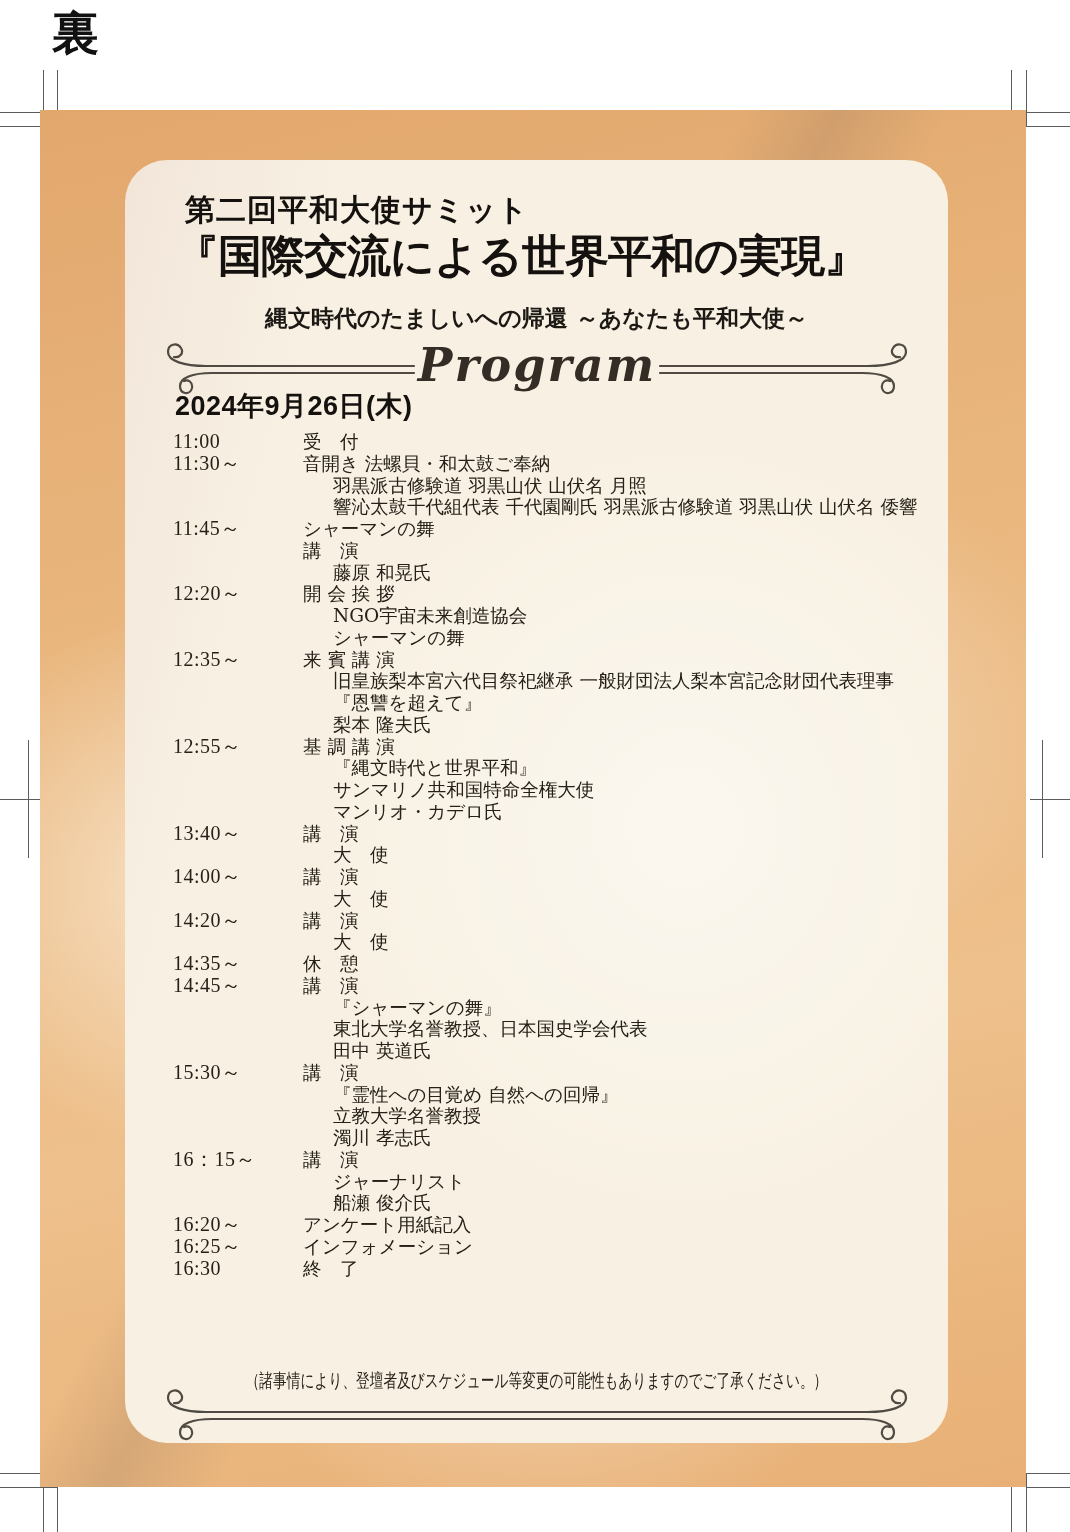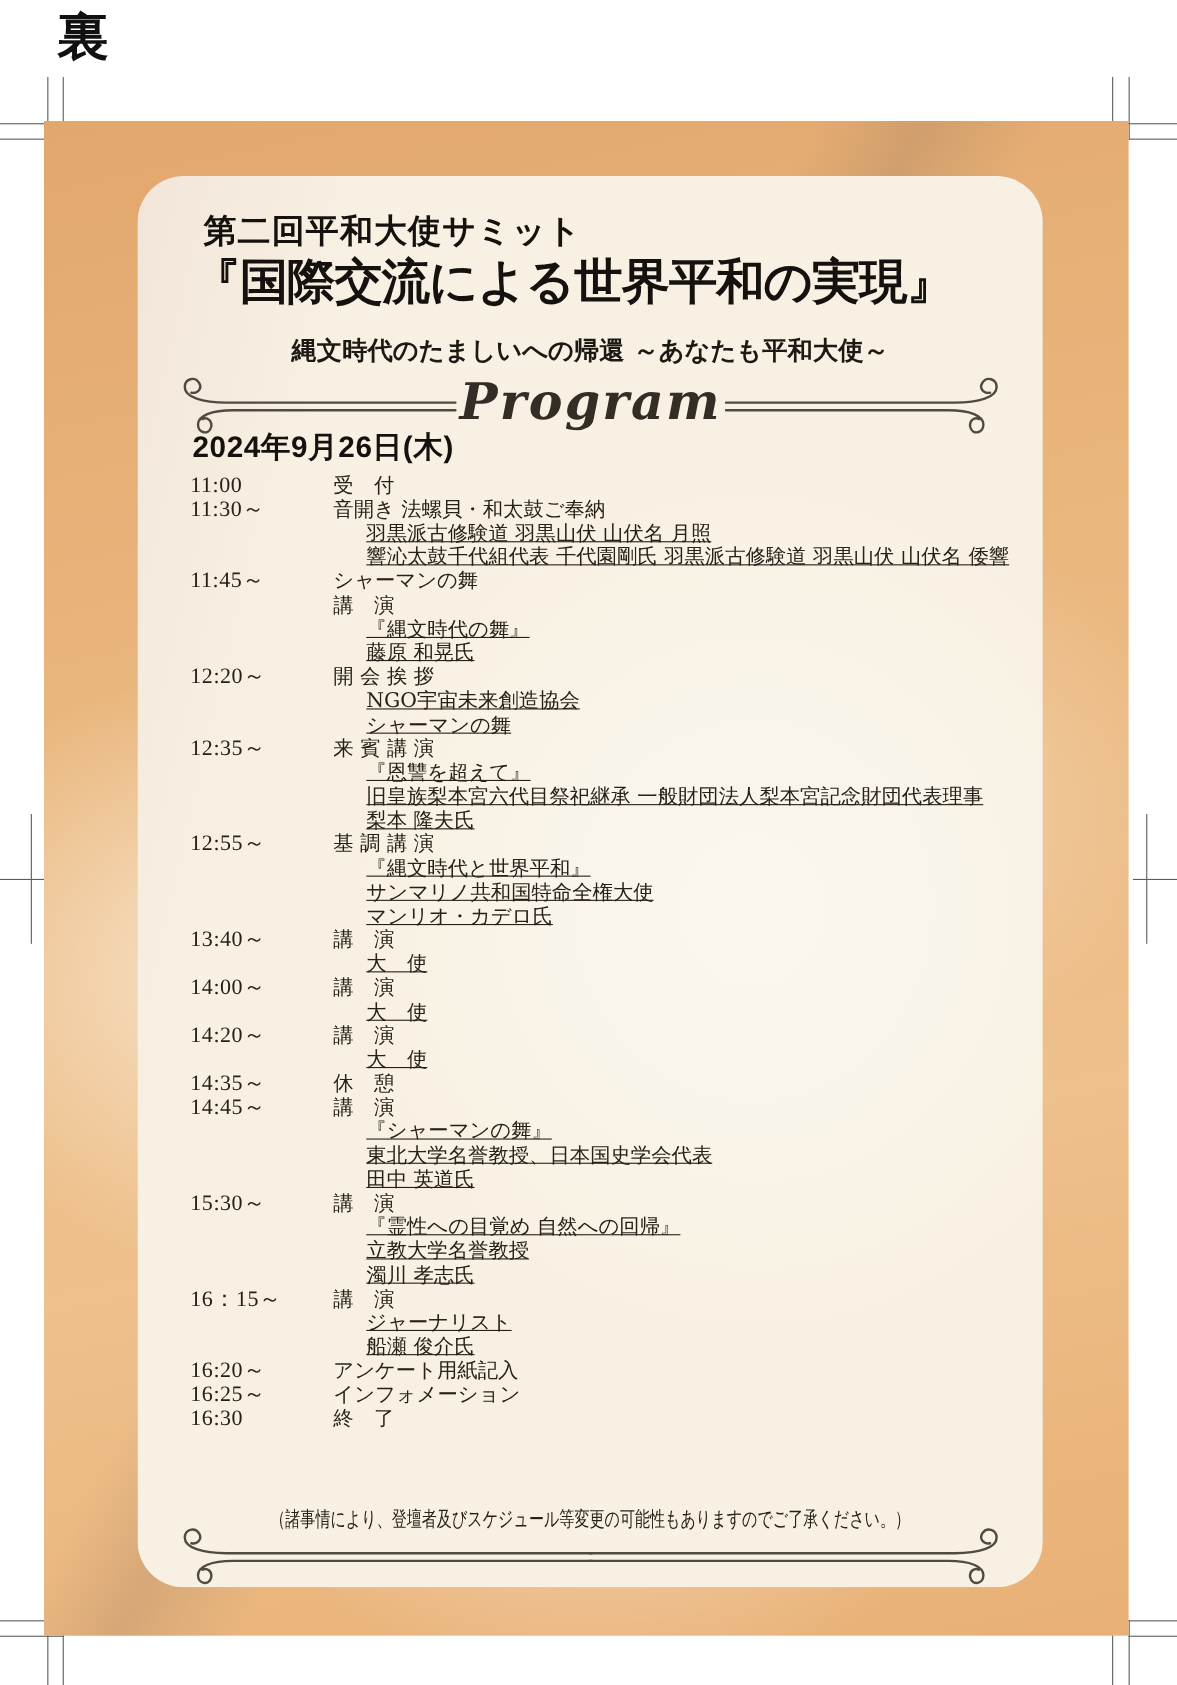--- a/index.html
+++ b/index.html
@@ -56,21 +56,21 @@
   }
   .date{
     position:absolute; left:50px; top:228px; font-size:27px; font-weight:900;
     color:#14110e; letter-spacing:0.5px;
   }
   
   .schedule{ position:absolute; left:0; top:271px; width:100%; }
   .srow{ position:relative; }
   .sline{ padding-left:178px; line-height:21.75px; font-size:18.5px;
           font-family:"DejaVu Serif", serif; color:#262019; white-space:nowrap; }
-  .sline.det{ padding-left:208px;text-decoration:underline; }
+  .sline.det{ padding-left:208px; }
   .stime{
     position:absolute; left:48px; top:0; line-height:21.75px; font-size:20px;
     font-family:"Liberation Serif", serif; color:#262019; letter-spacing:0.5px;
   }
   .footnote{
     position:absolute; left:0; top:1208px; width:100%; text-align:center;
     font-family:"DejaVu Serif", serif; font-size:19px; color:#262019;
     transform:scaleX(0.72); transform-origin:50% 50%; white-space:nowrap;
   }
   .fl-path{ fill:none; stroke:#4f4a42; stroke-width:2.2; stroke-linecap:round; }
@@ -138,36 +138,35 @@
         </div>
 
   <div class="srow">
     <div class="stime">11:45～</div>
     <div class="sline act">シャーマンの舞</div>
   </div>
 
   <div class="srow">
     <div class="stime"></div>
     <div class="sline act">講　演</div>
-  <div class="sline det">『縄文時代の舞』</div>
           <div class="sline det">藤原 和晃氏</div>
         </div>
 
   <div class="srow">
     <div class="stime">12:20～</div>
     <div class="sline act">開 会 挨 拶</div>
   <div class="sline det">NGO宇宙未来創造協会</div>
           <div class="sline det">シャーマンの舞</div>
         </div>
 
   <div class="srow">
     <div class="stime">12:35～</div>
     <div class="sline act">来 賓 講 演</div>
-  <div class="sline det">『恩讐を超えて』</div>
-          <div class="sline det">旧皇族梨本宮六代目祭祀継承 一般財団法人梨本宮記念財団代表理事</div>
+  <div class="sline det">旧皇族梨本宮六代目祭祀継承 一般財団法人梨本宮記念財団代表理事</div>
+          <div class="sline det">『恩讐を超えて』</div>
           <div class="sline det">梨本 隆夫氏</div>
         </div>
 
   <div class="srow">
     <div class="stime">12:55～</div>
     <div class="sline act">基 調 講 演</div>
   <div class="sline det">『縄文時代と世界平和』</div>
           <div class="sline det">サンマリノ共和国特命全権大使</div>
           <div class="sline det">マンリオ・カデロ氏</div>
         </div>

